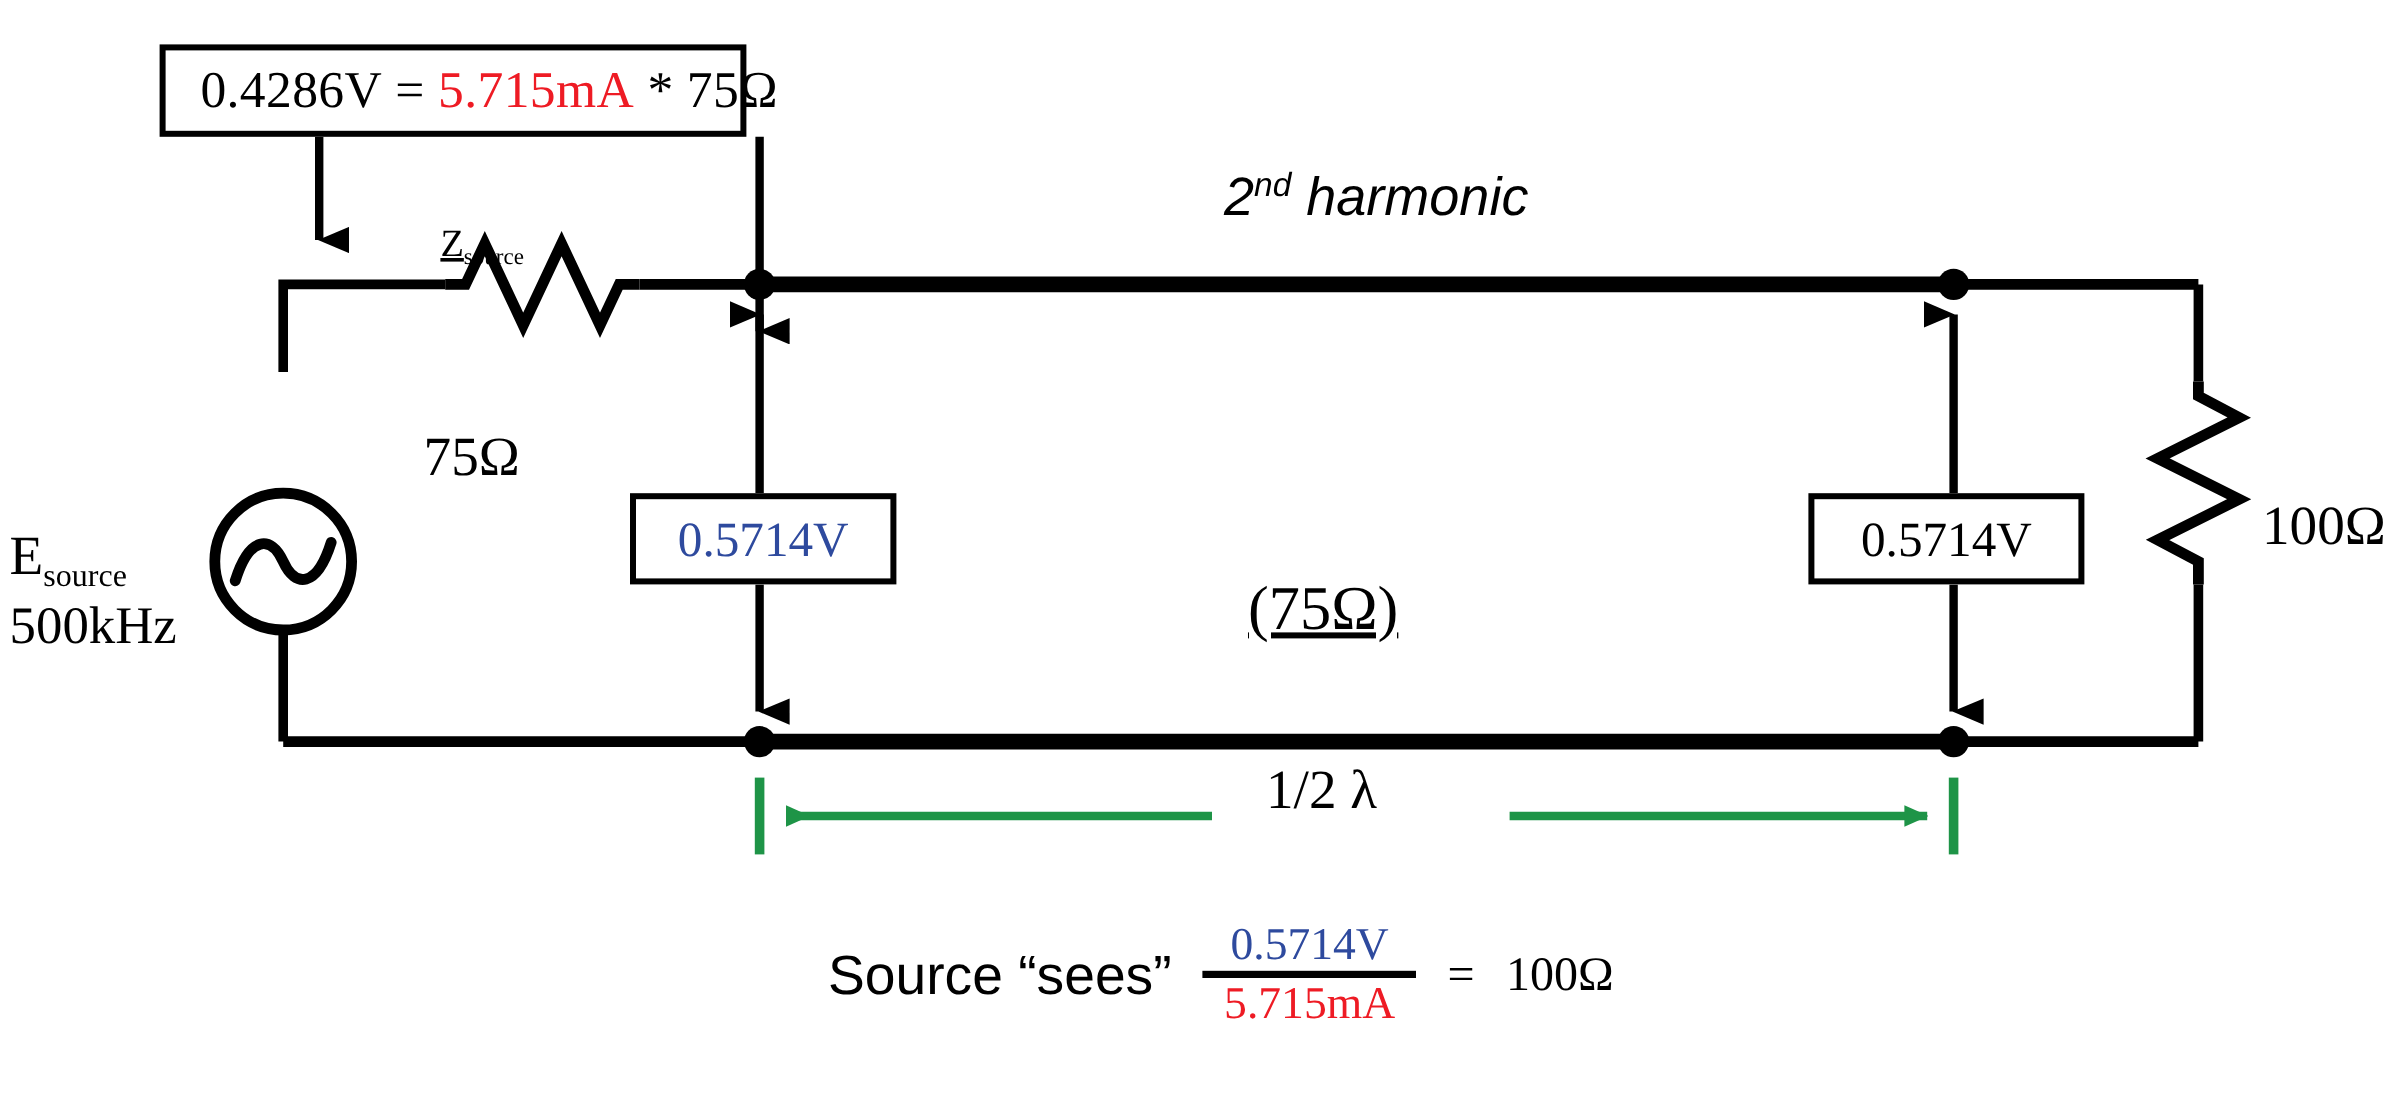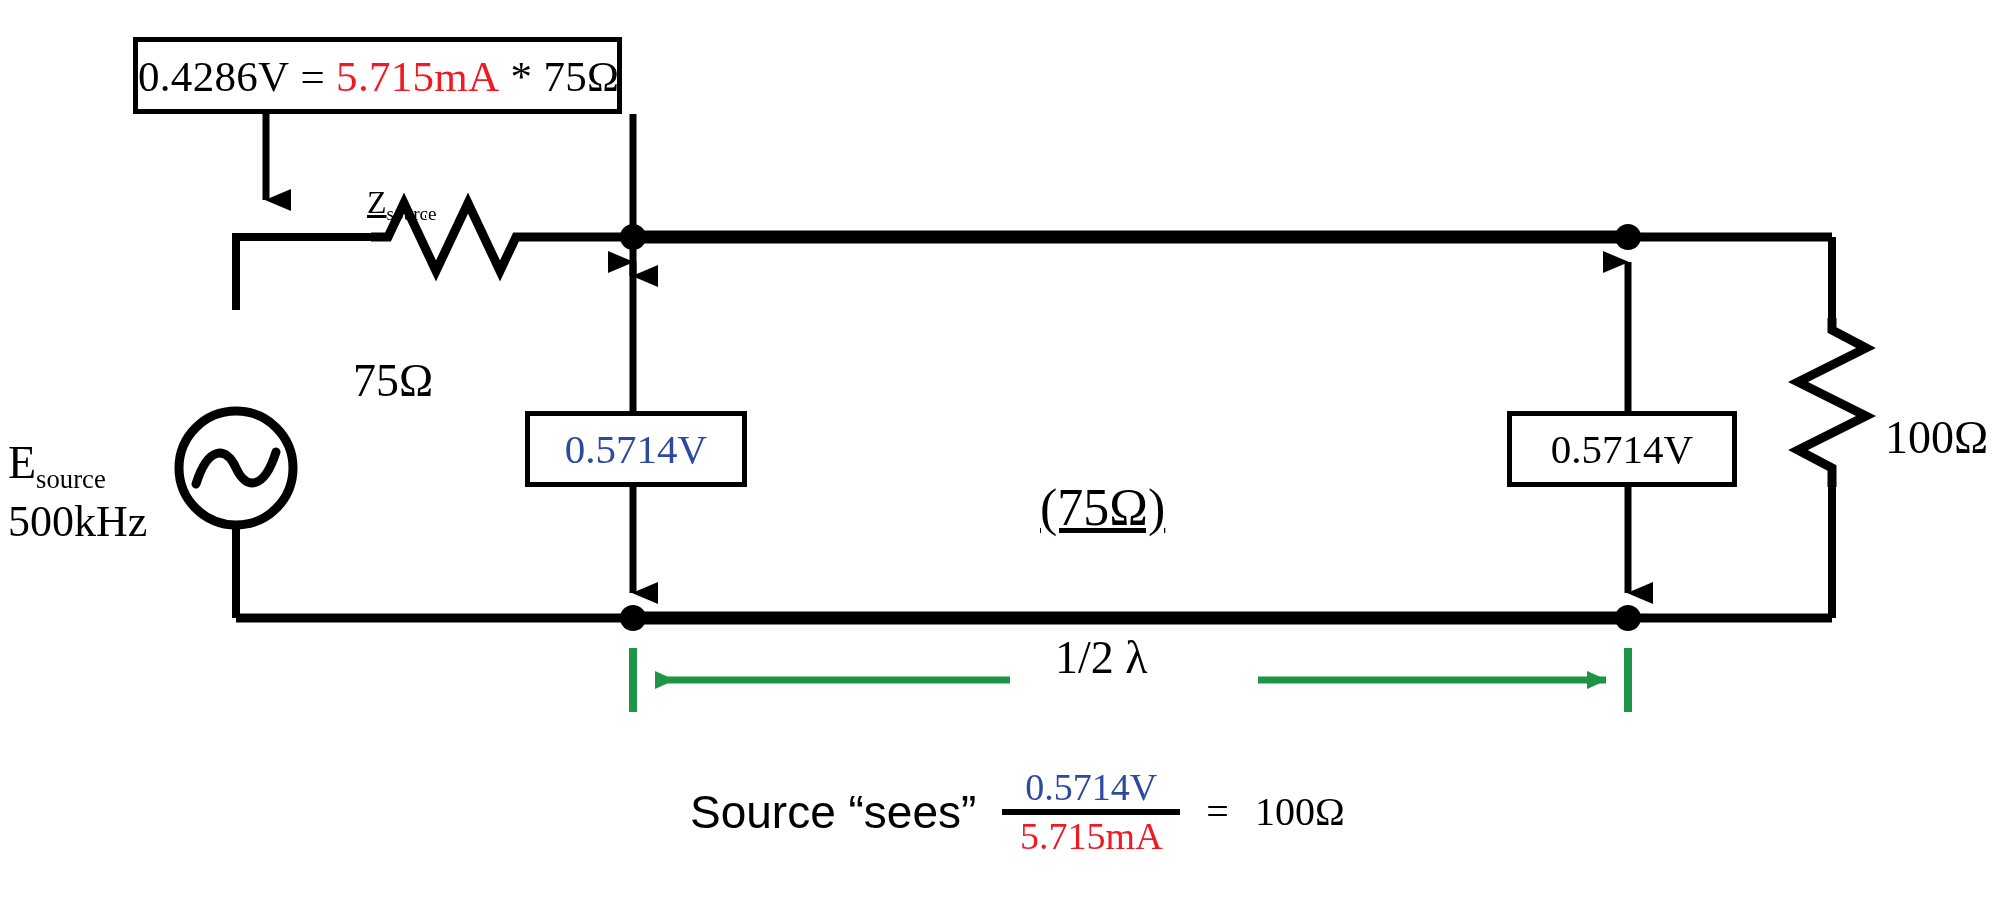--- a/index.html
+++ b/index.html
@@ -44,20 +44,21 @@
   }
   #top-box .inner {
     position: absolute;
     left: 0; right: 0;
     top: 50%;
     transform: translateY(-50%);
     text-align: left;
     font-size: 43px;
     font-family: "Liberation Serif", serif;
     letter-spacing: 0.3px;
+    padding-left: 29px;
   }
   .red  { color: #ee1b24; }
   .blue { color: #2e4a9e; }
 
   
   .vbox {
     position: absolute;
     border: 5px solid #000;
     background: #fff;
     box-sizing: border-box;
@@ -215,20 +216,21 @@
       <line x1="1628" y1="648" x2="1628" y2="712" stroke="#1e9447" stroke-width="8"></line>
       <line x1="1010" y1="680" x2="656" y2="680" stroke="#1e9447" stroke-width="7" marker-end="url(#arrowGreenL)"></line>
       <line x1="1258" y1="680" x2="1606" y2="680" stroke="#1e9447" stroke-width="7" marker-end="url(#arrowGreenR)"></line>
     </g>
   </svg>
 
   <div id="top-box">
     <div class="inner"><span>0.4286V</span><span>&nbsp;</span><span>=</span><span>&nbsp;</span><span class="red">5.715mA</span><span>&nbsp;</span><span>*</span><span>&nbsp;</span><span>75Ω</span></div>
   </div>
 
+  <div class="lbl" id="harmonic-label"><span>2</span><sup>nd</sup><span>&nbsp;</span><span>harmonic</span></div>
 
   <div class="lbl serif" id="z-source-label"><span>Z</span><sub>source</sub></div>
 
   <div class="lbl serif" id="z-value-label">75Ω</div>
 
   <div class="lbl serif" id="e-source-label"><span>E</span><sub>source</sub></div>
   <div class="lbl serif" id="e-freq-label">500kHz</div>
 
   <div class="vbox" id="vbox-near">
     <span class="blue">0.5714V</span>

